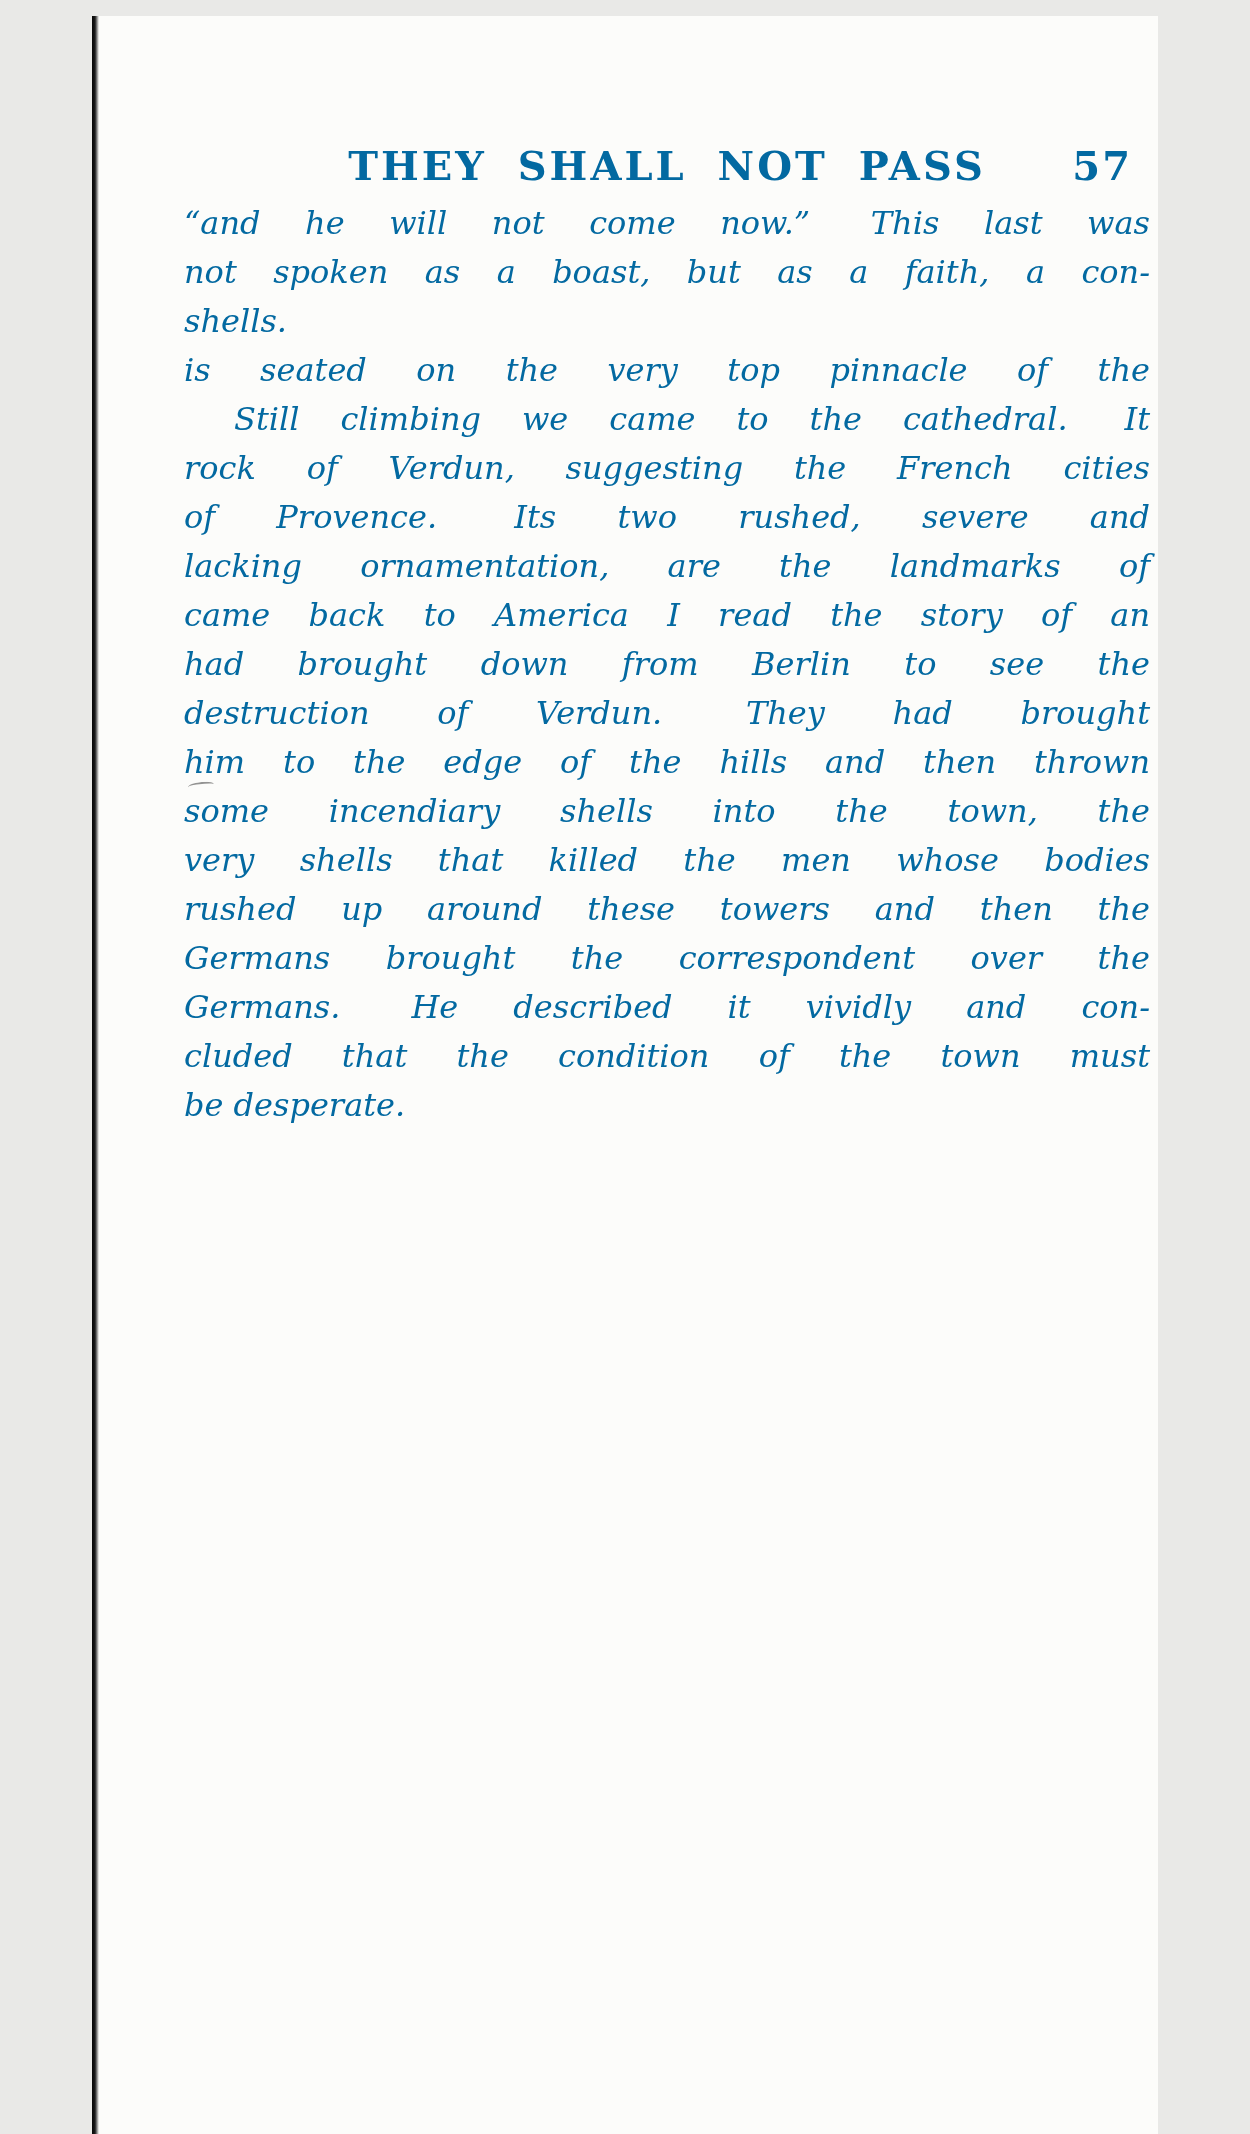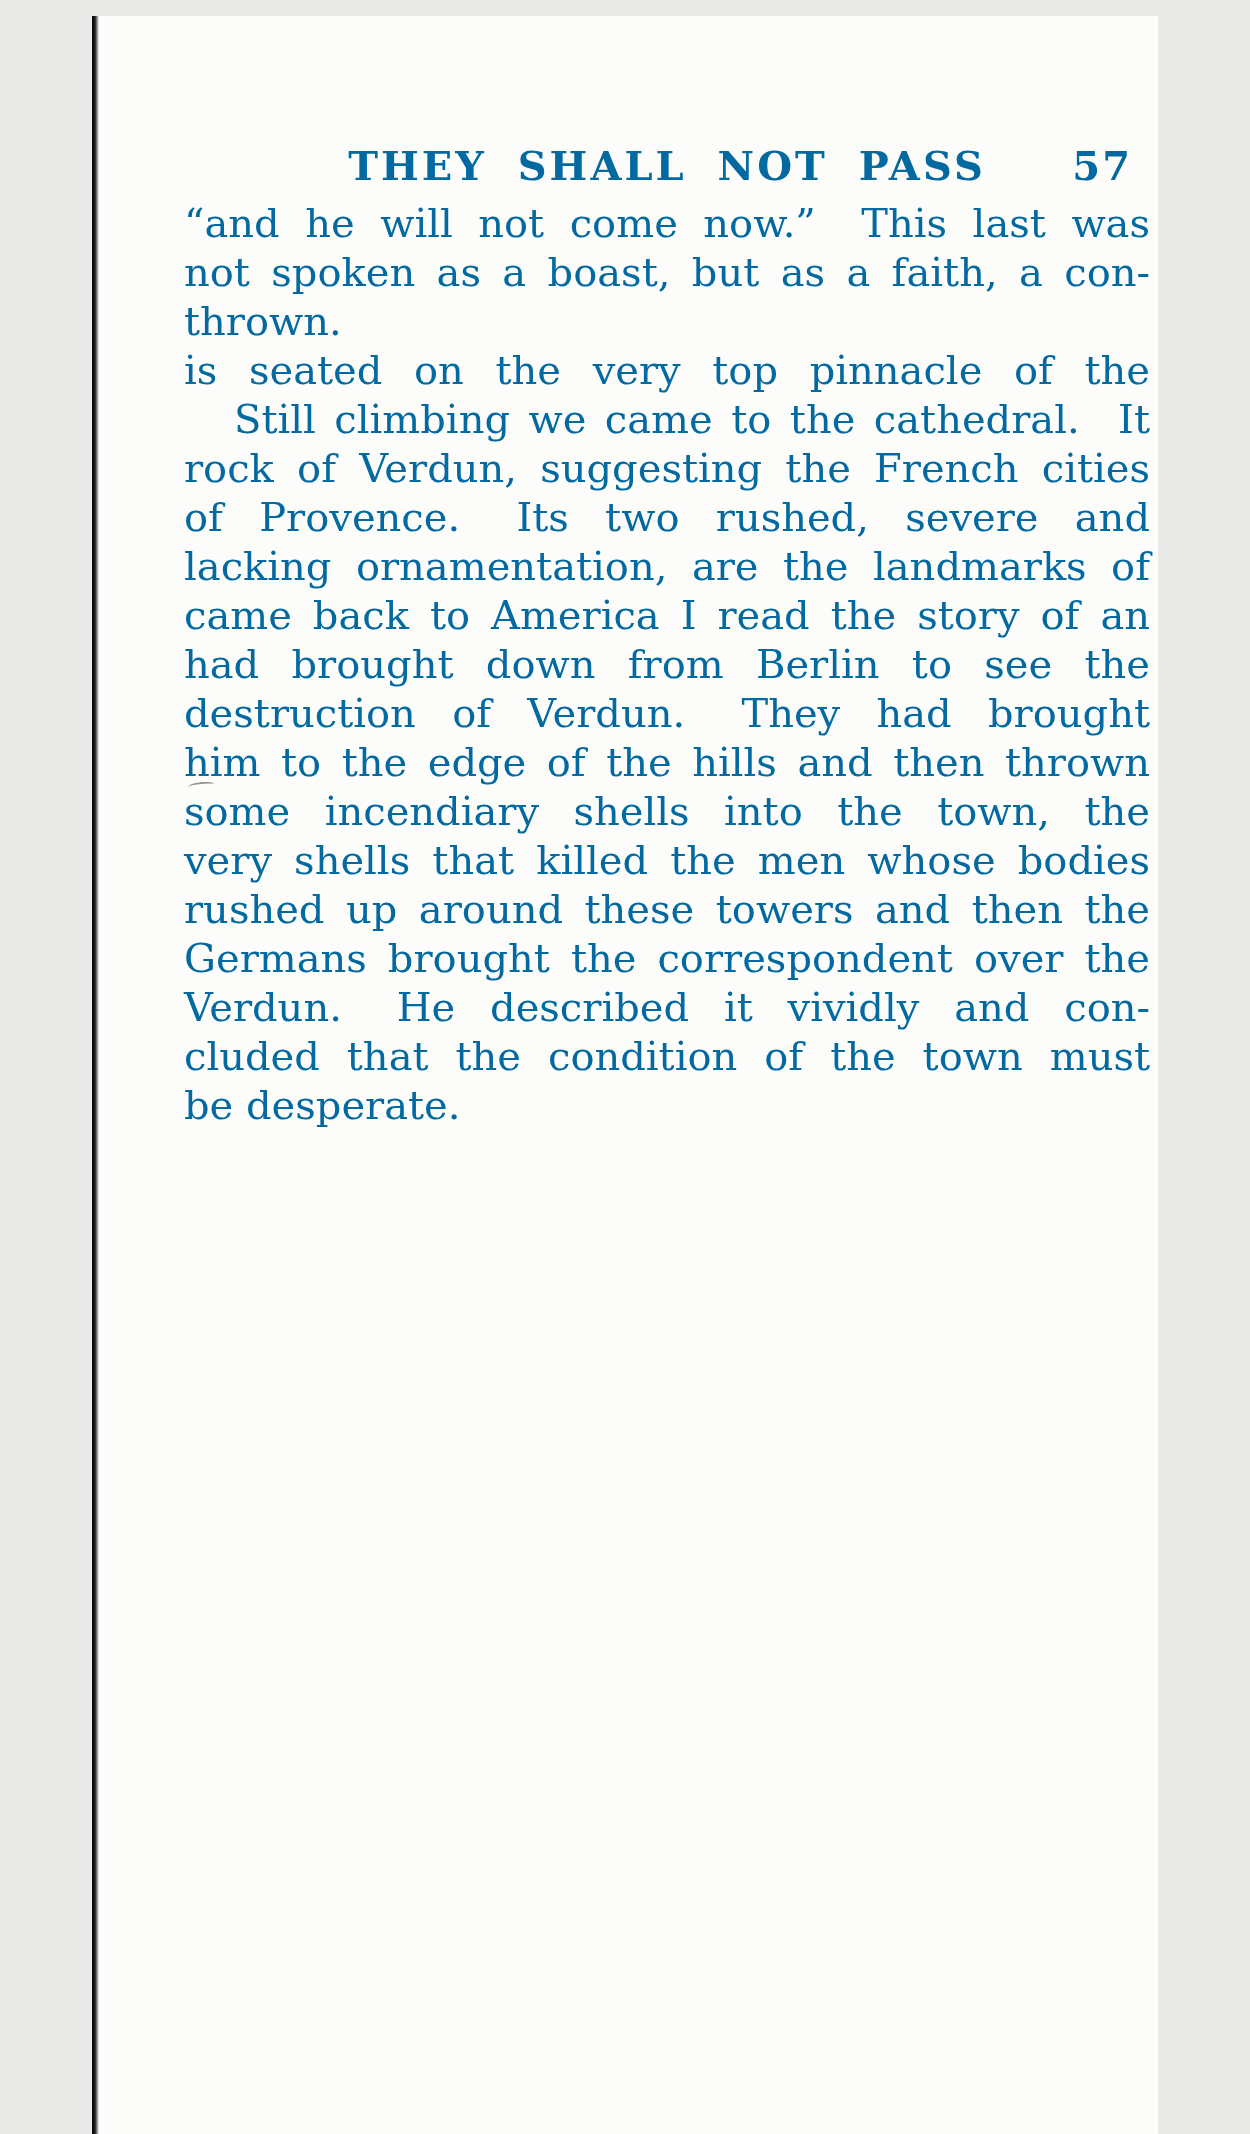--- a/index.html
+++ b/index.html
@@ -60,22 +60,23 @@
   }
   .header-number {
     position: absolute;
     right: 18px;
     top: 0;
     letter-spacing: 2px;
   }
 
   .body-text {
     margin-top: 9px;
-    font-size: 40px;
+    font-size: 32px;
     line-height: 49px;
+    font-style: italic;
   }
   .line {
     text-align: justify;
     text-align-last: justify;
     white-space: normal;
   }
   .line-end {
     text-align-last: left;
   }
   .line-indent {
@@ -94,34 +95,34 @@
   <div class="text-col">
 
     <div class="header">
       <div class="header-title">THEY SHALL NOT PASS</div>
       <div class="header-number">57</div>
     </div>
 
     <div class="body-text">
         <div class="line">“and he will not come now.”  This last was</div>
         <div class="line">not spoken as a boast, but as a faith, a con-</div>
-        <div class="line line-end">thrown.</div>
+        <div class="line line-end">shells.</div>
         <div class="line">is seated on the very top pinnacle of the</div>
         <div class="line line-indent">Still climbing we came to the cathedral.  It</div>
         <div class="line">rock of Verdun, suggesting the French cities</div>
         <div class="line">of Provence.  Its two rushed, severe and</div>
         <div class="line">lacking ornamentation, are the landmarks of</div>
         <div class="line">came back to America I read the story of an</div>
         <div class="line">had brought down from Berlin to see the</div>
         <div class="line">destruction of Verdun.  They had brought</div>
         <div class="line">him to the edge of the hills and then thrown</div>
         <div class="line">some incendiary shells into the town, the</div>
         <div class="line">very shells that killed the men whose bodies</div>
         <div class="line">rushed up around these towers and then the</div>
         <div class="line">Germans brought the correspondent over the</div>
-        <div class="line">Verdun.  He described it vividly and con-</div>
+        <div class="line">Germans.  He described it vividly and con-</div>
         <div class="line">cluded that the condition of the town must</div>
         <div class="line line-end">be desperate.</div>
       </div>
 
   </div>
 
 </div>
 
 </body></html>

